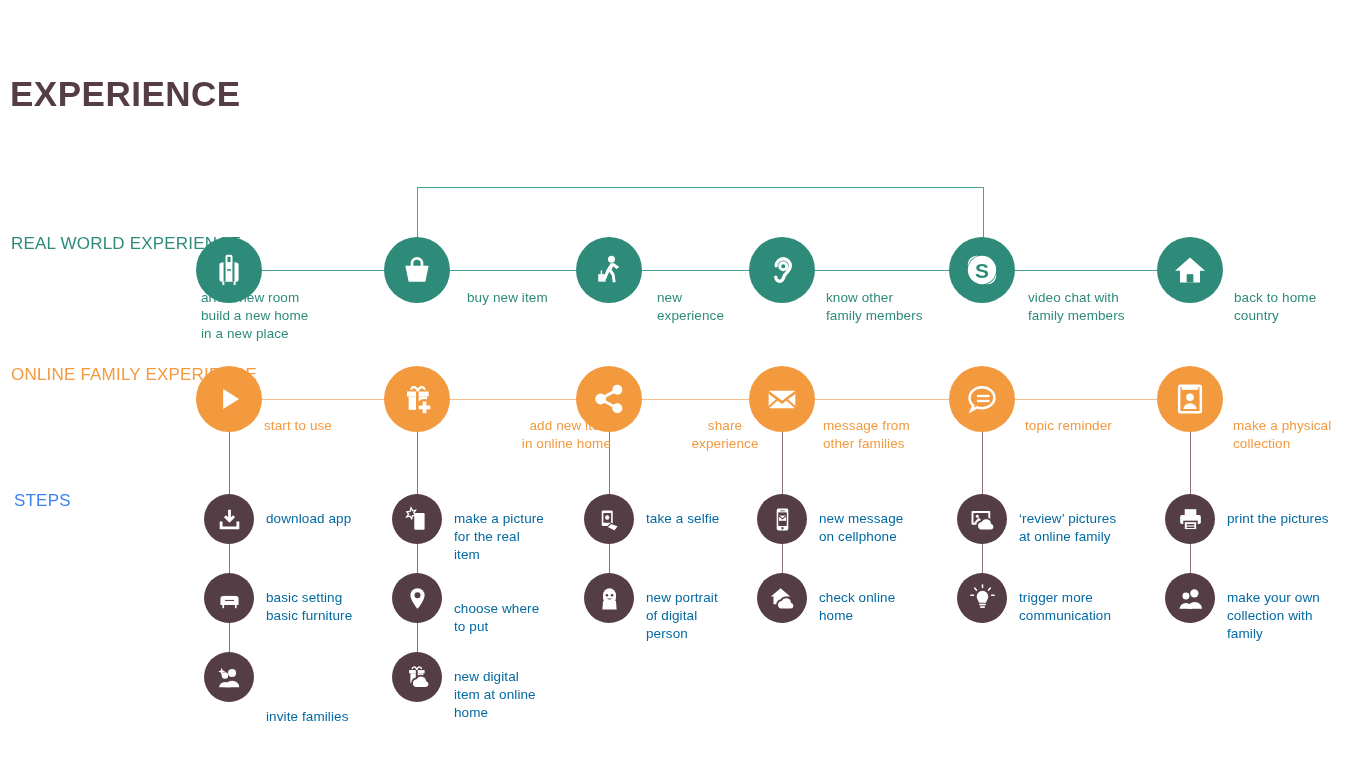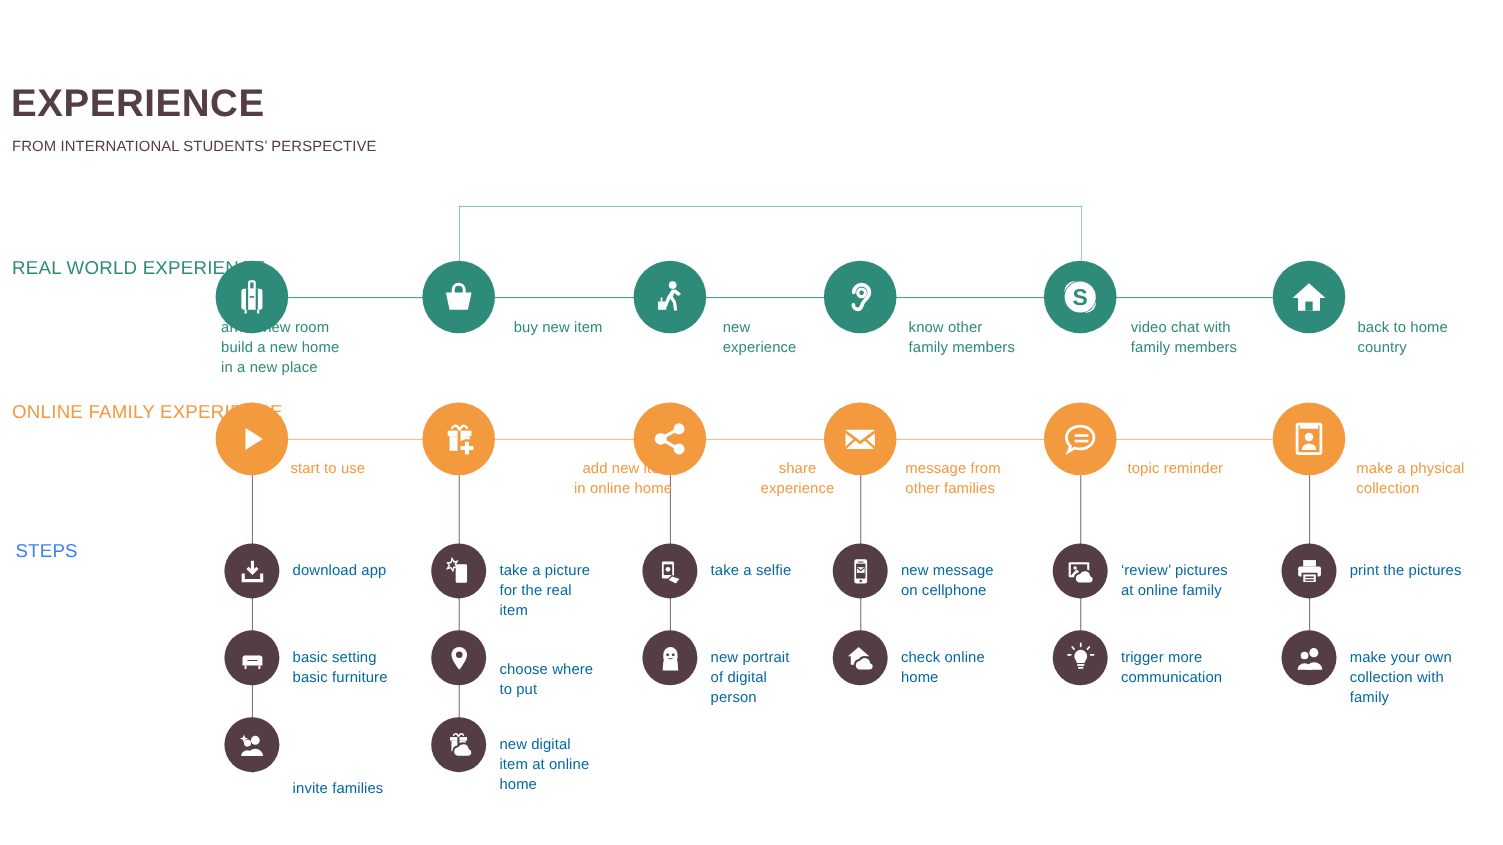--- a/index.html
+++ b/index.html
@@ -50,22 +50,20 @@
   .cap-teal{color:#2E8B7A;font-size:13.5px;}
   .cap-orange{color:#F3993E;font-size:13.5px;}
   .cap-brown{color:#0369a1;font-size:13.5px;}
 </style>
 </head>
 <body>
 
 <div id="stage">
 
   <div class="title">EXPERIENCE</div>
-  <div class="subtitle">FROM INTERNATIONAL
-STUDENTS’ PERSPECTIVE</div>
 
   <div class="rowlabel real">REAL WORLD
 EXPERIENCE</div>
   <div class="rowlabel online">ONLINE FAMILY
 EXPERIENCE</div>
   <div class="rowlabel steps">STEPS</div>
 
   <div id="lines">
       <div class="hline" style="left: 262px; top: 270px; width: 895px; background: rgb(73, 163, 148);"></div>
       <div class="hline" style="left: 262px; top: 399px; width: 895px; background: rgb(246, 190, 134);"></div>
@@ -250,21 +248,21 @@
         </div>
         <div class="caption cap-brown" style="left: 266px; top: 668px; width: 150px; margin-top: 40px;">invite families</div>
       </div>
       <div class="node">
         <div class="circle" style="left: 392px; top: 494px; width: 50px; height: 50px; background: rgb(85, 61, 70);">
           <svg width="31" height="31" viewBox="0 0 48 48">
             <rect x="19" y="14" width="16" height="26" rx="2" fill="#FFFFFF"></rect>
             <path d="M14 6 l2.6 4.6 4.4-1 -2.6 4.4 3 3.6 -5 .4 -1.4 4.8 -2.8-4.2 -4.8 1.4 2.6-4.4 -2.4-3.6 4.8-.6z" fill="none" stroke="#FFFFFF" stroke-width="2"></path>
           </svg>
         </div>
-        <div class="caption cap-brown" style="left: 454px; top: 510px; width: 150px;">take a picture
+        <div class="caption cap-brown" style="left: 454px; top: 510px; width: 150px;">make a picture
 for the real
 item</div>
       </div>
       <div class="node">
         <div class="circle" style="left: 392px; top: 573px; width: 50px; height: 50px; background: rgb(85, 61, 70);">
           <svg width="31" height="31" viewBox="0 0 48 48">
             <path d="M24 8 a11 11 0 0 1 11 11 c0 8-11 21-11 21 s-11-13-11-21 a11 11 0 0 1 11-11z" fill="#FFFFFF"></path>
             <circle cx="24" cy="19" r="4.6" fill="#553D46"></circle>
           </svg>
         </div>

